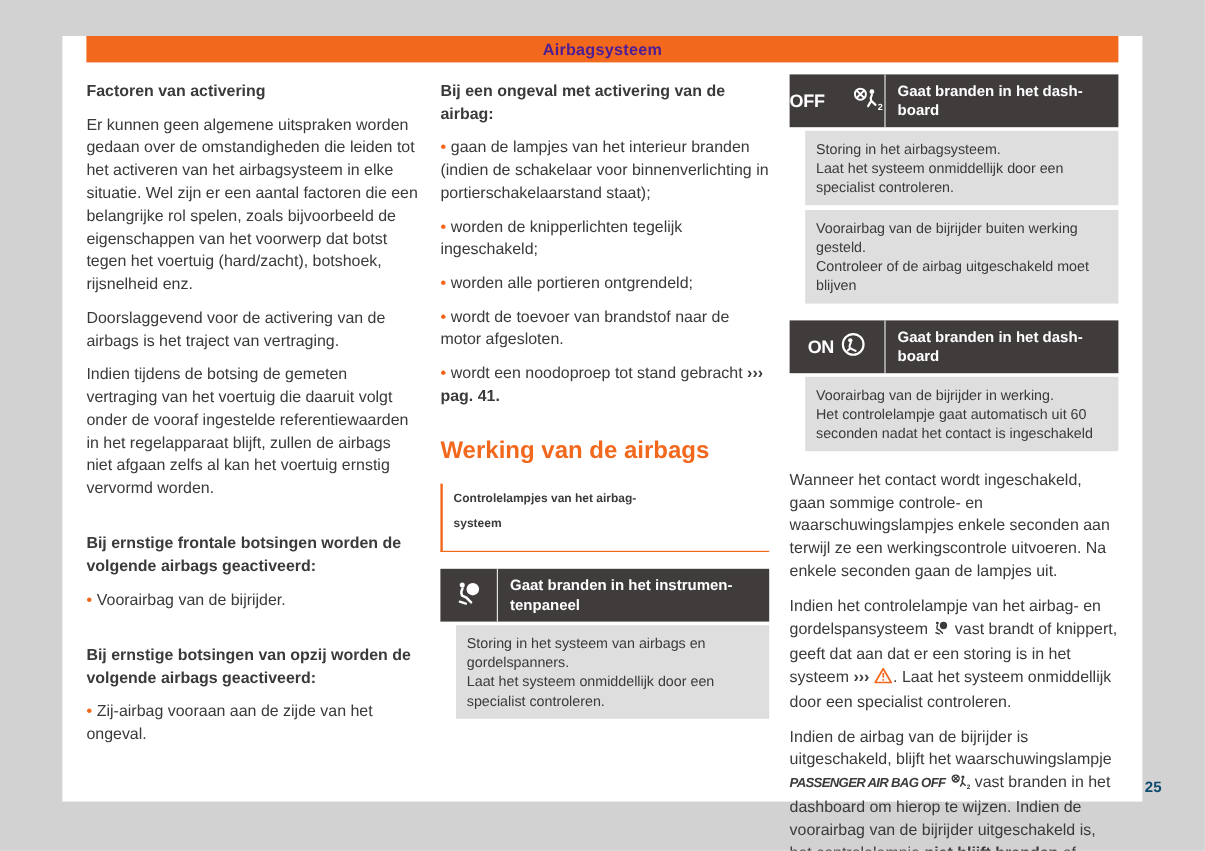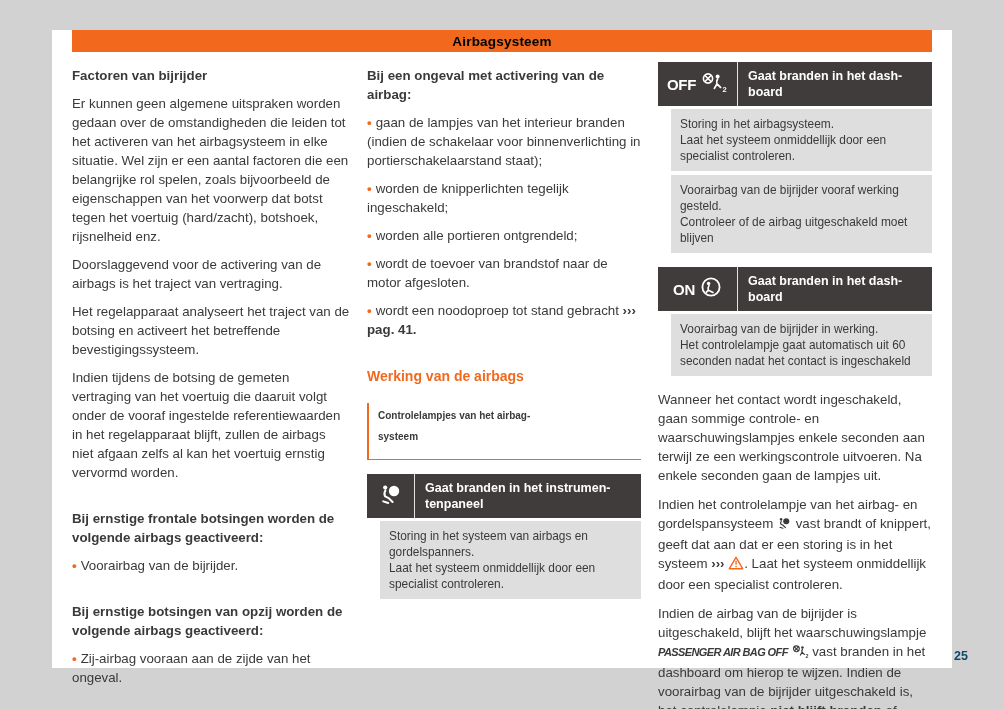--- a/index.html
+++ b/index.html
@@ -10,37 +10,37 @@
     color:#3a3a3a;
     position:relative;
     overflow:hidden;
   }
   .sheet{
     position:absolute;left:52px;top:30px;width:900px;height:638px;
     background:#ffffff;
   }
   .title-bar{
     position:absolute;left:20px;top:0;width:860px;height:22px;
-    background:#f2691e;color:#000000;
+    background:#f2691e;color:#4c1d95;
     display:flex;align-items:center;justify-content:center;
     font-size:13.5px;font-weight:bold;letter-spacing:.2px;
   }
   .col{position:absolute;font-size:13.3px;line-height:19px;}
   .col1{left:20px;top:36px;width:278px;}
   .col2{left:315px;top:36px;width:274px;}
   .col3{left:606px;top:32px;width:274px;}
   .h-bold{font-weight:bold;margin:0 0 9px 0;}
   p.body{margin:0 0 9px 0;}
   .blist{margin:0 0 9px 0;}
   .bitem{margin:0 0 9px 0;}
   .dot{color:#f2691e;font-weight:bold;margin-right:4px;}
   .ref{font-weight:bold;}
   .spacer18{height:18px;}
   .section-heading{
-    color:#f2691e;font-size:14px;font-weight:bold;
+    color:#f2691e;font-size:20px;font-weight:bold;
     margin:26px 0 16px 0;line-height:22px;
   }
   .subsection{
     border-left:2px solid #f2691e;
     border-bottom:1px solid #f2691e;
     padding:2px 0 12px 9px;
     font-size:10px;font-weight:bold;line-height:21px;
     white-space:pre-line;
     margin-bottom:14px;
   }
@@ -78,24 +78,23 @@
 </head>
 <body>
 
 <div class="sheet">
 
   <div class="title-bar">
     <span>Airbagsysteem</span>
   </div>
 
   <div class="col col1">
-    <div class="h-bold">Factoren van bijrijder</div>
+    <div class="h-bold">Factoren van activering</div>
     <p class="body">Er kunnen geen algemene uitspraken worden gedaan over de omstandigheden die leiden tot het activeren van het airbagsysteem in elke situatie. Wel zijn er een aantal factoren die een belangrijke rol spelen, zoals bijvoorbeeld de eigenschappen van het voorwerp dat botst tegen het voertuig (hard/zacht), botshoek, rijsnelheid enz.</p>
     <p class="body">Doorslaggevend voor de activering van de airbags is het traject van vertraging.</p>
-    <p class="body">Het regelapparaat analyseert het traject van de botsing en activeert het betreffende bevestigingssysteem.</p>
     <p class="body">Indien tijdens de botsing de gemeten vertraging van het voertuig die daaruit volgt onder de vooraf ingestelde referentiewaarden in het regelapparaat blijft, zullen de airbags niet afgaan zelfs al kan het voertuig ernstig vervormd worden.</p>
     <div class="spacer18"></div>
     <div class="h-bold">Bij ernstige frontale botsingen worden de volgende airbags geactiveerd:</div>
     <div class="blist">
       <div class="bitem"><span class="dot">•</span><span>Voorairbag van de bijrijder.</span></div>
     </div>
     <div class="spacer18"></div>
     <div class="h-bold">Bij ernstige botsingen van opzij worden de volgende airbags geactiveerd:</div>
     <div class="blist">
       <div class="bitem"><span class="dot">•</span><span>Zij-airbag vooraan aan de zijde van het ongeval.</span></div>
@@ -135,38 +134,38 @@
       </div>
       <div class="wl-body">Storing in het systeem van airbags en gordelspanners.
 Laat het systeem onmiddellijk door een specialist controleren.</div>
     </div>
   </div>
 
   <div class="col col3">
 
     <div class="wl-table">
       <div class="wl-head">
-        <div class="wl-icon-cell" style="width:79px;">
+        <div class="wl-icon-cell" style="width:79px;justify-content:space-between;">
           <span class="onoff">OFF</span>
           <span class="inline-icon">
             <svg width="27" height="22" viewBox="0 0 27 22" style="color:#fff">
               <circle cx="7" cy="7.5" r="4.6" fill="none" stroke="currentColor" stroke-width="1.6"></circle>
               <path d="M3.8 4.3 L10.2 10.7 M10.2 4.3 L3.8 10.7" stroke="currentColor" stroke-width="1.6"></path>
               <circle cx="16.6" cy="5.4" r="2" fill="currentColor"></circle>
               <path d="M16.6 8 Q15 10.5 16 13 L13.4 17.4 M16 13 L19.6 16.4" stroke="currentColor" stroke-width="1.8" fill="none" stroke-linecap="round"></path>
               <text x="21.5" y="21" font-size="7.5" fill="currentColor" font-weight="bold" font-family="Liberation Sans, sans-serif">2</text>
             </svg>
           </span>
         </div>
         <div class="wl-head-text">Gaat branden in het dash-
 board</div>
       </div>
       <div class="wl-body">Storing in het airbagsysteem.
 Laat het systeem onmiddellijk door een specialist controleren.</div>
-      <div class="wl-body" style="margin-top:4px;">Voorairbag van de bijrijder vooraf werking gesteld.
+      <div class="wl-body" style="margin-top:4px;">Voorairbag van de bijrijder buiten werking gesteld.
 Controleer of de airbag uitgeschakeld moet blijven</div>
     </div>
 
     <div class="wl-table">
       <div class="wl-head">
         <div class="wl-icon-cell" style="width:79px;">
           <span class="onoff">ON</span>
           <span class="inline-icon">
             <svg width="22" height="22" viewBox="0 0 22 22" style="color:#fff">
               <circle cx="11" cy="11" r="8.6" fill="none" stroke="currentColor" stroke-width="1.8"></circle>

